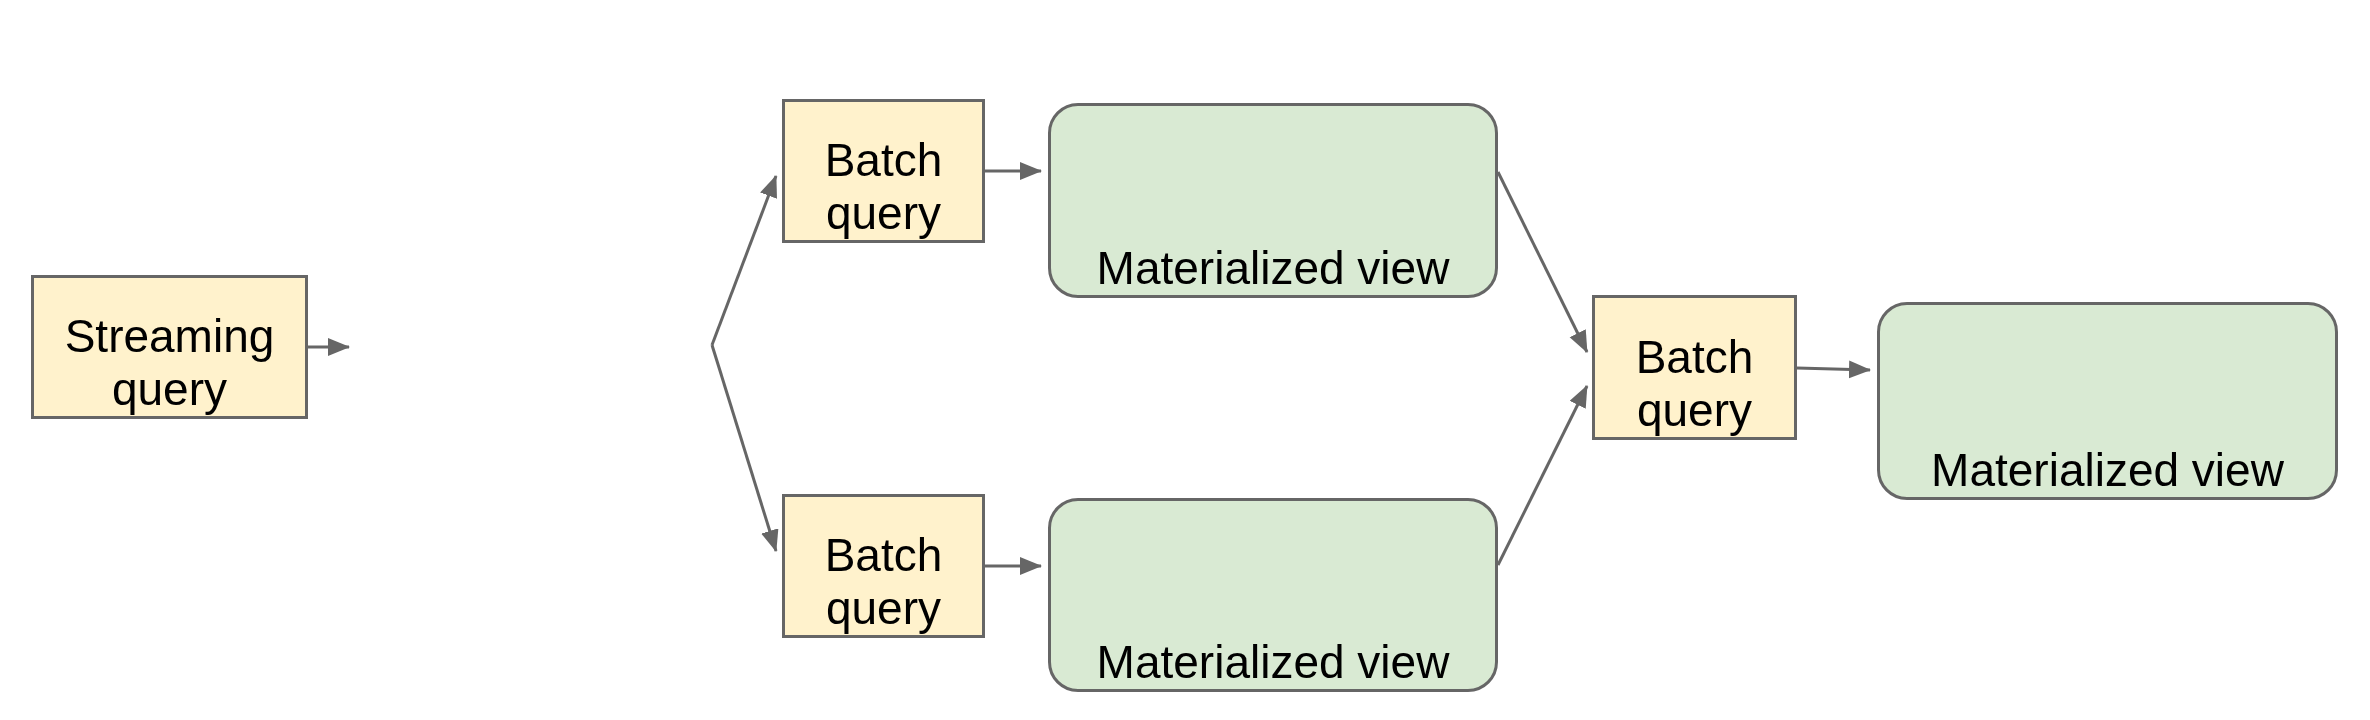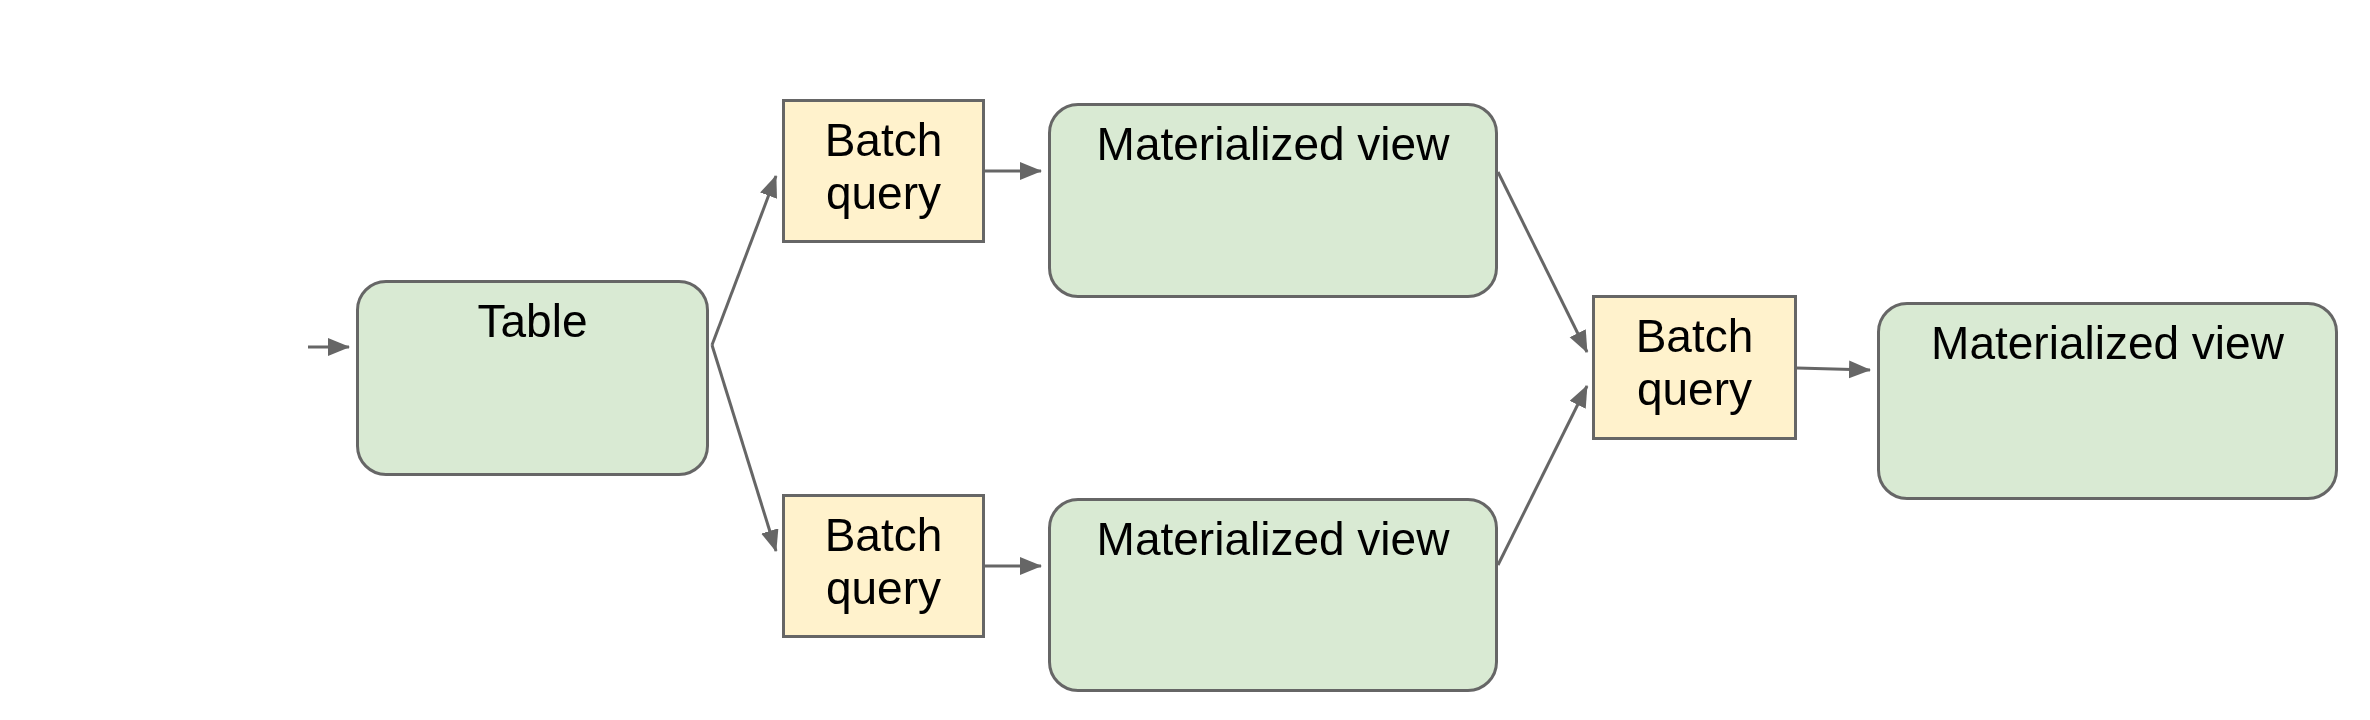--- a/index.html
+++ b/index.html
@@ -19,28 +19,28 @@
     left: 0;
     top: 0;
     width: 100%;
     height: 100%;
     pointer-events: none;
   }
   .node {
     position: absolute;
     box-sizing: border-box;
     display: flex;
-    align-items: flex-start;
+    align-items: flex-end;
     justify-content: center;
     text-align: center;
     font-size: 46px;
     line-height: 1.15;
     color: #000000;
     border: 3px solid #666666;
-    padding: 12px 10px;
+    padding: 0 10px;
   }
   .node.rounded {
     border-radius: 30px;
     margin-top: 30px;
   }
   .node-label {
     display: block;
   }
 </style>
 </head>
@@ -55,22 +55,22 @@
       </defs>
       <line x1="308" y1="347" x2="349" y2="347" stroke="#666666" stroke-width="3" marker-end="url(#arrowhead)"></line>
       <line x1="712" y1="345" x2="776" y2="176" stroke="#666666" stroke-width="3" marker-end="url(#arrowhead)"></line>
       <line x1="712" y1="345" x2="776" y2="551" stroke="#666666" stroke-width="3" marker-end="url(#arrowhead)"></line>
       <line x1="985" y1="171" x2="1041" y2="171" stroke="#666666" stroke-width="3" marker-end="url(#arrowhead)"></line>
       <line x1="985" y1="566" x2="1041" y2="566" stroke="#666666" stroke-width="3" marker-end="url(#arrowhead)"></line>
       <line x1="1498" y1="172" x2="1587" y2="352" stroke="#666666" stroke-width="3" marker-end="url(#arrowhead)"></line>
       <line x1="1498" y1="565" x2="1587" y2="386" stroke="#666666" stroke-width="3" marker-end="url(#arrowhead)"></line>
       <line x1="1797" y1="368" x2="1870" y2="370" stroke="#666666" stroke-width="3" marker-end="url(#arrowhead)"></line>
     </svg>
-    <div class="node rounded" style="left: 356px; top: 250px; width: 353px; height: 196px; background: rgb(217, 234, 211); border-color: rgb(102, 102, 102); color: rgb(0, 0, 0);">
-      <span class="node-label">Table</span>
+    <div class="node rect" style="left: 31px; top: 275px; width: 277px; height: 144px; background: rgb(255, 242, 204); border-color: rgb(102, 102, 102); color: rgb(0, 0, 0);">
+      <span class="node-label">Streaming query</span>
     </div>
     <div class="node rect" style="left: 782px; top: 99px; width: 203px; height: 144px; background: rgb(255, 242, 204); border-color: rgb(102, 102, 102); color: rgb(0, 0, 0);">
       <span class="node-label">Batch query</span>
     </div>
     <div class="node rounded" style="left: 1048px; top: 73px; width: 450px; height: 195px; background: rgb(217, 234, 211); border-color: rgb(102, 102, 102); color: rgb(0, 0, 0);">
       <span class="node-label">Materialized view</span>
     </div>
     <div class="node rect" style="left: 782px; top: 494px; width: 203px; height: 144px; background: rgb(255, 242, 204); border-color: rgb(102, 102, 102); color: rgb(0, 0, 0);">
       <span class="node-label">Batch query</span>
     </div>

